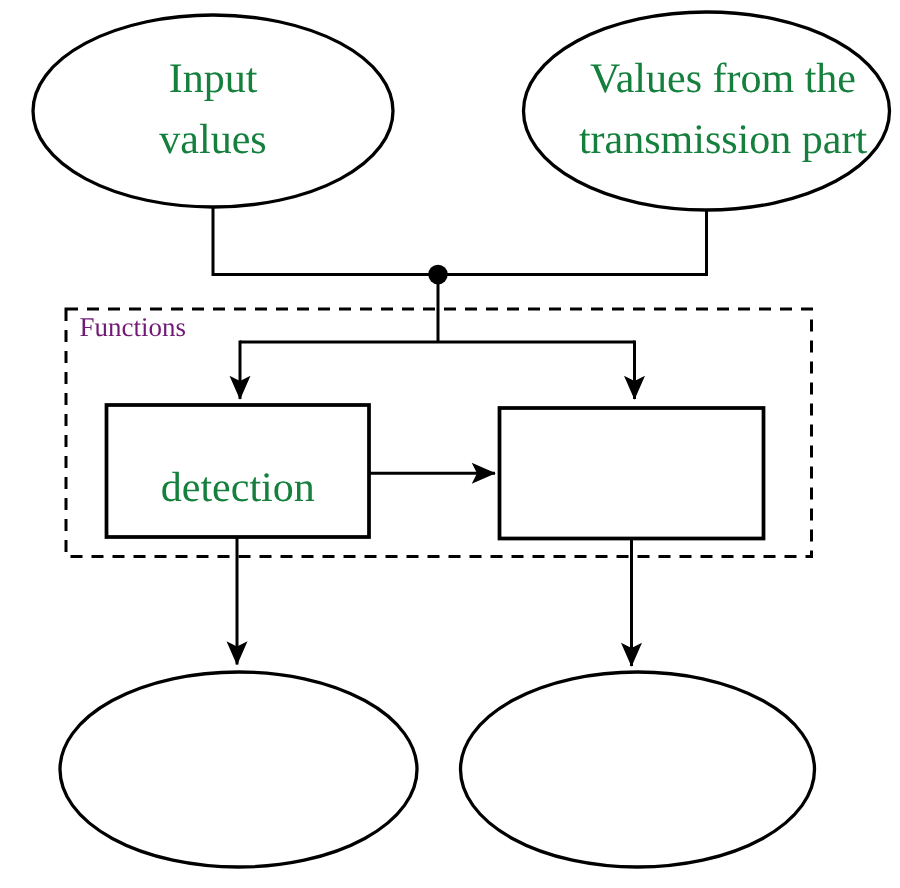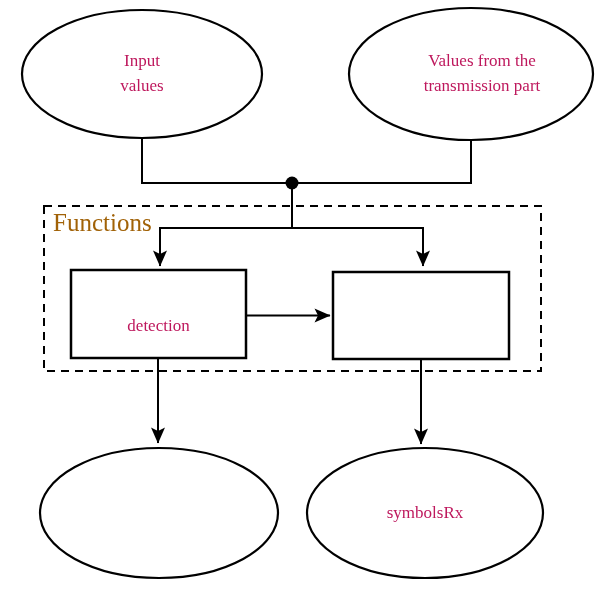--- a/index.html
+++ b/index.html
@@ -21,30 +21,30 @@
     left: 0;
     top: 0;
   }
   .node-label {
     position: absolute;
     display: flex;
     align-items: center;
     justify-content: center;
     text-align: center;
     white-space: pre-line;
-    font-size: 17px;
+    font-size: 28px;
     line-height: 1.45;
-    color: #be185d;
+    color: #15803d;
     pointer-events: none;
   }
   .group-label {
     position: absolute;
-    font-size: 25px;
+    font-size: 18px;
     line-height: 1.1;
-    color: #a16207;
+    color: #701a75;
     white-space: nowrap;
     pointer-events: none;
     font-family: Liberation Serif, serif;
   }
 </style>
 </head>
 <body>
 
 <div class="canvas">
 
@@ -88,15 +88,14 @@
 
   <div class="node-label" style="left:357px; top:36px; width:250px; height:76px;">Values from the
 transmission part</div>
 
   <div class="group-label" style="left:53px; top:209px;">Functions</div>
 
   <div class="node-label" style="left:71px; top:270px; width:175px; height:112px;">detection</div>
 
 
 
-  <div class="node-label" style="left:307px; top:475px; width:236px; height:76px;">symbolsRx</div>
 
 </div>
 
 </body></html>

